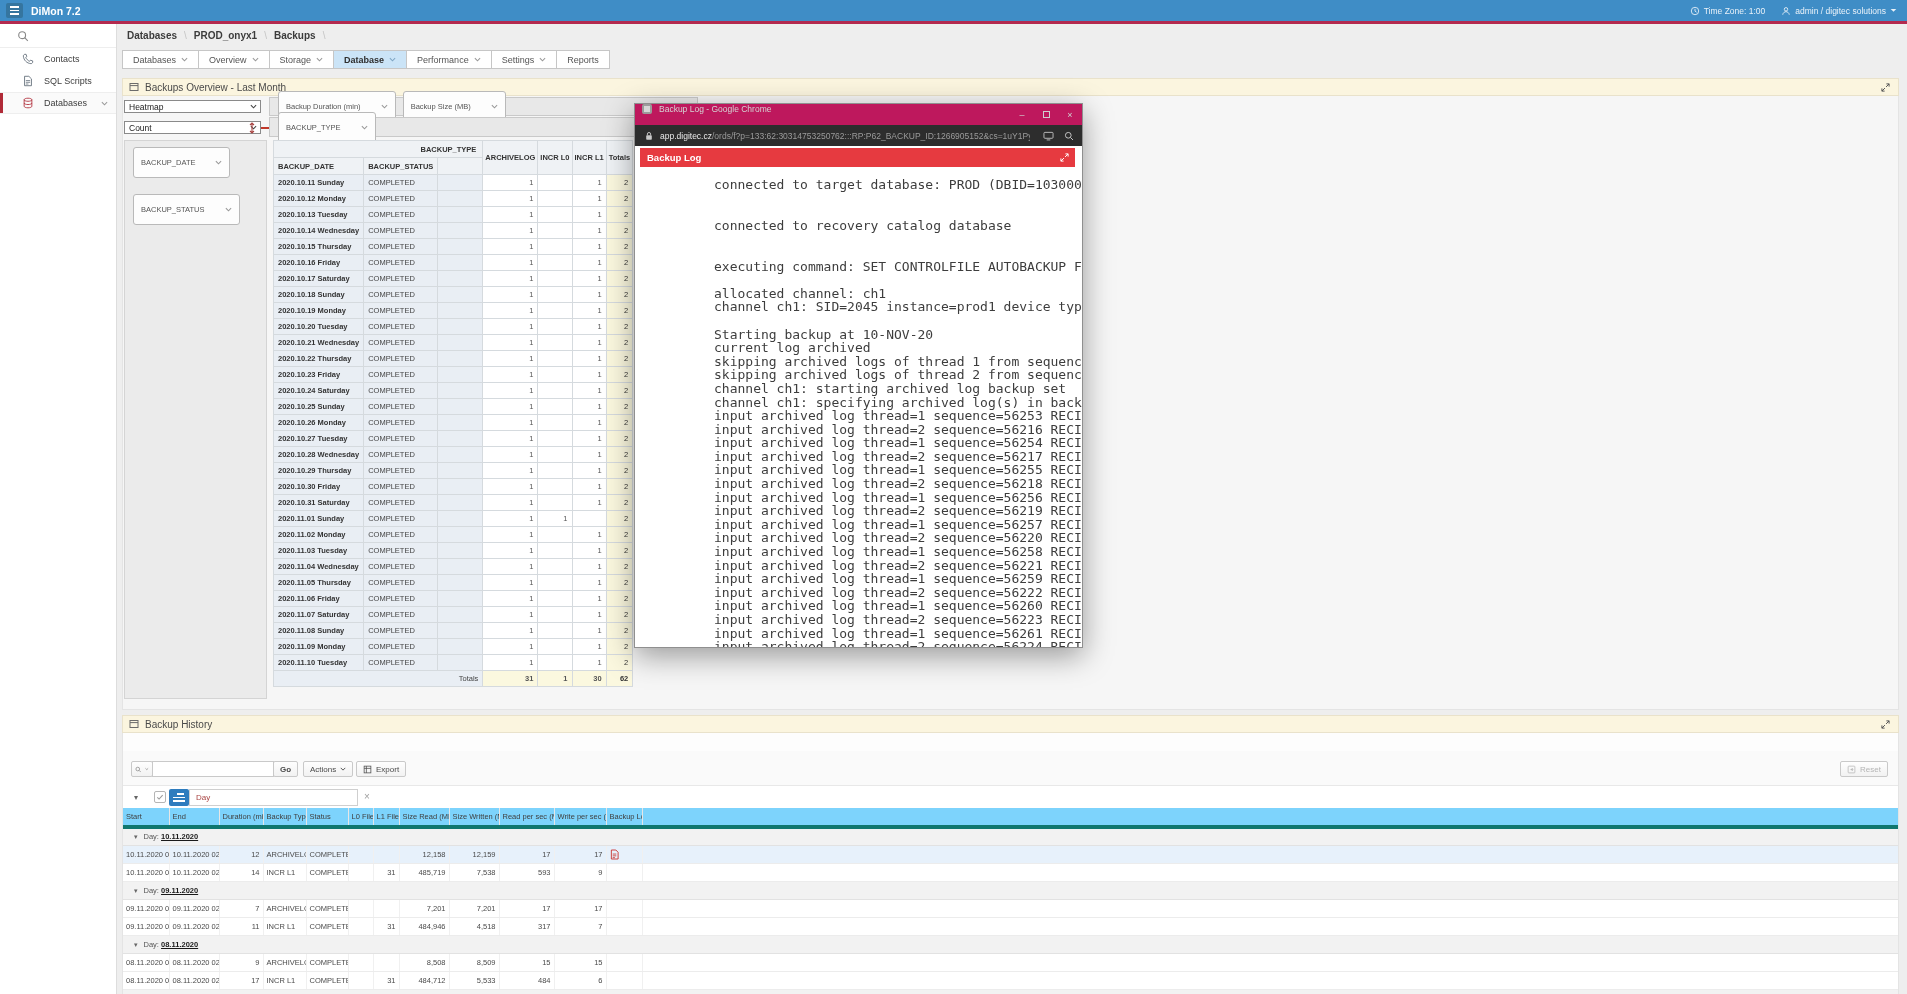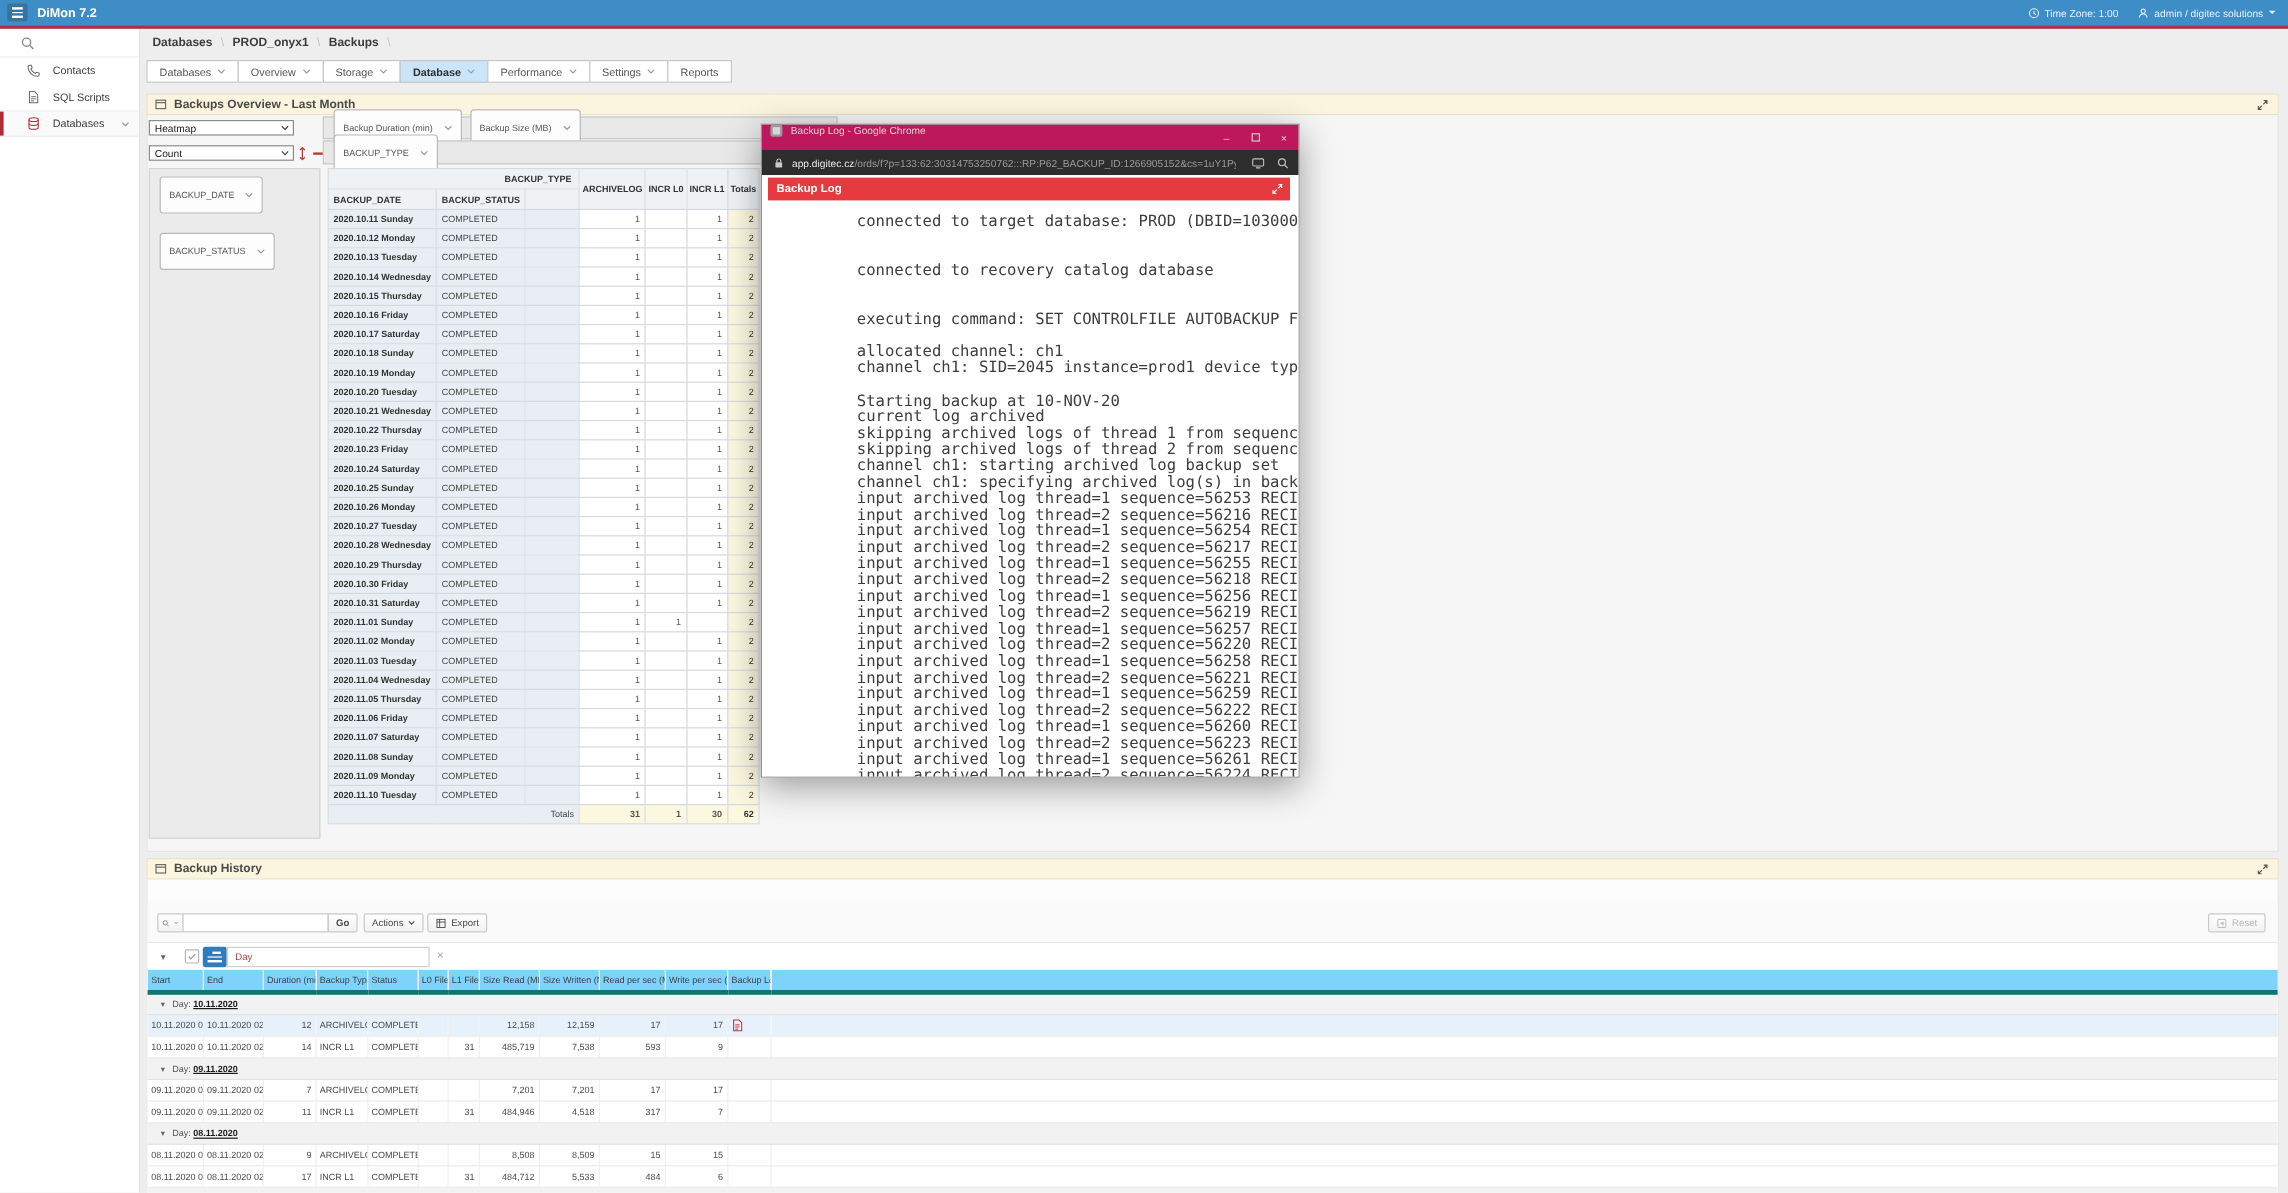--- a/index.html
+++ b/index.html
@@ -36,40 +36,40 @@
   .tabs { position:absolute; left:123px; top:50px; display:flex; z-index:5; }
   .tab { height:19px; display:flex; align-items:center; gap:5px; padding:0 10px; background:#fff; border:1px solid #c6c6c6; margin-left:-1px; font-size:9px; color:#555; cursor:pointer; white-space:nowrap; }
   .tab .tab-caret { color:#999; }
   .tab.sel { background:#cbe4f7; color:#2e2e2e; font-weight:bold; }
   .tab.sel .tab-caret { color:#7fa6c4; }
 
   
   .panel { position:absolute; left:122px; right:8px; z-index:5; }
   .panel-hd { height:18px; background:#fbf5df; border:1px solid #e9e2cb; display:flex; align-items:center; position:relative; }
   .panel-hd .rg-ic { margin:0 6px 0 6px; color:#6b6b6b; }
-  .panel-hd .p-title { font-size:10px; font-weight:bold; color:#4a4a4a; }
+  .panel-hd .p-title { font-size:10px; font-weight:normal; color:#4a4a4a; }
   .panel-hd .p-expand { position:absolute; right:8px; color:#555; cursor:pointer; }
   .panel-body { position:absolute; left:0; right:0; top:18px; bottom:0; background:#f6f6f6; border:1px solid #e4e4e4; border-top:none; }
 
   #overview { top:78px; height:632px; }
   #history { top:715px; height:420px; }
 
   
-  .pv-select { position:absolute; width:121px; height:13px; background:#fff; border:1px solid #8a8a8a; font-size:8.5px; color:#222; display:flex; align-items:center; padding-left:4px; cursor:pointer; }
+  .pv-select { position:absolute; width:137px; height:13px; background:#fff; border:1px solid #8a8a8a; font-size:8.5px; color:#222; display:flex; align-items:center; padding-left:4px; cursor:pointer; }
   .pv-select .sel-caret { position:absolute; right:3px; color:#444; }
   #sel-type { left:1px; top:4px; }
   #sel-agg { left:1px; top:25px;text-align:center; }
   .pv-tool { position:absolute; top:25px; height:13px; display:flex; align-items:center; cursor:pointer; }
   #tool-resize { left:125px; color:#a94442; }
   #tool-remove { left:138px; }
   #tool-remove i { display:block; width:9px; height:2px; background:#c0392b; }
   .pv-bar { position:absolute; left:146px; width:429px; background:#e8e8e8; border:1px solid #c9c9c9; display:flex; align-items:center; gap:7px; padding-left:8px; }
   #bar-values { top:1px; height:19px; }
   #bar-cols { top:21px; height:20px; }
-  .pill { background:#fdfdfd; border:1px solid #b9b9b9; border-radius:3px; height:31px; display:inline-flex; align-items:center; gap:9px; padding:0 7px; font-size:7.5px; color:#555; cursor:pointer; white-space:nowrap; }
+  .pill { background:#fdfdfd; border:1px solid #b9b9b9; border-radius:3px; height:31px; display:inline-flex; align-items:center; gap:20px; padding:0 7px; font-size:7.5px; color:#555; cursor:pointer; white-space:nowrap; }
   .pill .pill-caret { color:#999; }
   #row-pills { position:absolute; left:1px; top:44px; width:143px; height:559px; background:#ebebeb; border:1px solid #d4d4d4; padding:6px 0 0 8px; }
   #row-pills .pill { margin-bottom:8px; display:inline-flex; }
 
   
   #pivot { position:absolute; left:150px; top:44px; border-collapse:collapse; table-layout:fixed; background:#fff; }
   #pivot th, #pivot td { border:1px solid #d5dade; font-size:7.5px; overflow:hidden; white-space:nowrap; }
   #pivot th { height:17px; background:#eff2f5; color:#333; font-weight:bold; text-align:left; padding:0 4px; }
   #pivot th.bt-label { text-align:right; padding-right:6px; }
   #pivot th.c { text-align:center; padding:0 2px; }

